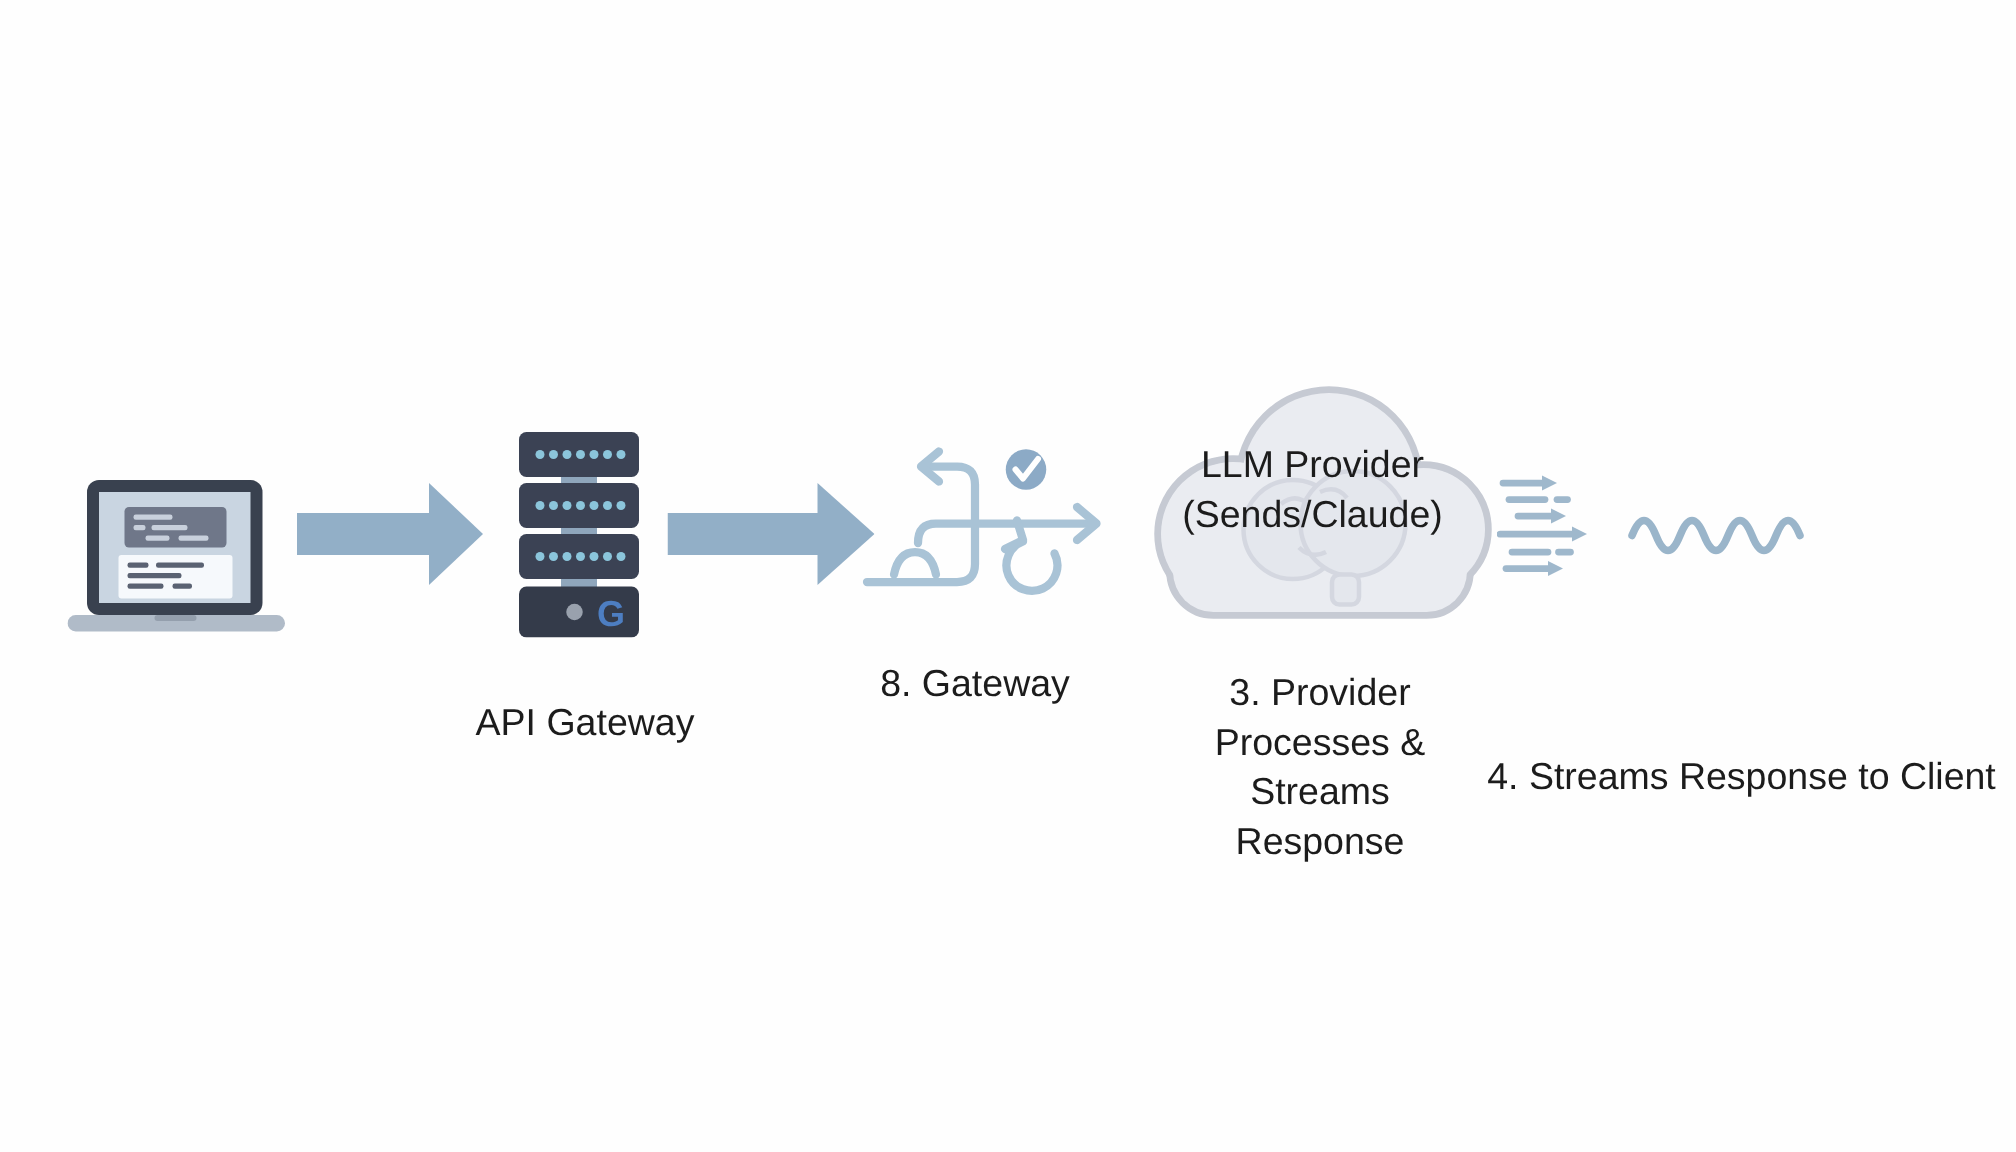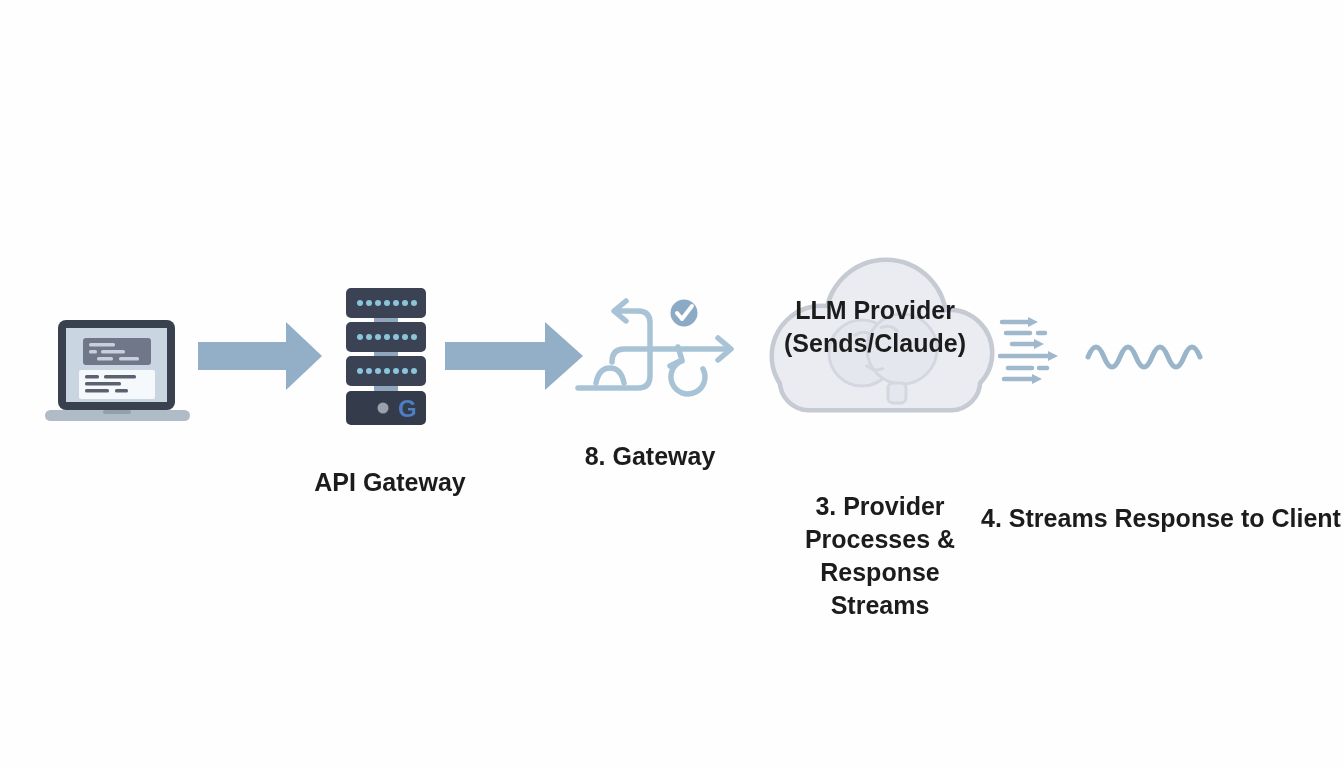--- a/index.html
+++ b/index.html
@@ -14,21 +14,21 @@
     background:#fefefe;
     overflow:hidden;
   }
   .abs{position:absolute;}
   .label{
     position:absolute;
     text-align:center;
     color:#1c1c1c;
     font-size:25px;
     line-height:33px;
-    font-weight:700;
+    font-weight:400;
   }
   .nowrap{white-space:nowrap;margin-top:36px;}
   svg{display:block;}
   .svg-g-text{
     font-family:"Liberation Sans", sans-serif;
     font-weight:bold;
   }
 </style>
 </head>
 <body>
@@ -183,24 +183,24 @@
 
 
   <div class="label" style="left:290px;top:466px;width:200px;text-align:center;">
     <div>API Gateway</div>
   </div>
 
   <div class="label" style="left:515px;top:440px;width:270px;">
     <div>8. Gateway</div>
   </div>
 
-  <div class="label" style="left:790px;top:446px;width:180px;margin-top:44px;">
+  <div class="label" style="left:790px;top:446px;width:180px;">
     <div>3. Provider</div>
     <div>Processes &amp;</div>
+    <div>Streams</div>
     <div>Response</div>
-    <div>Streams</div>
   </div>
 
   <div class="label nowrap" style="left:978px;top:466px;width:366px;">
     <div>4. Streams Response to Client</div>
   </div>
 
 </div>
 
 </body></html>

